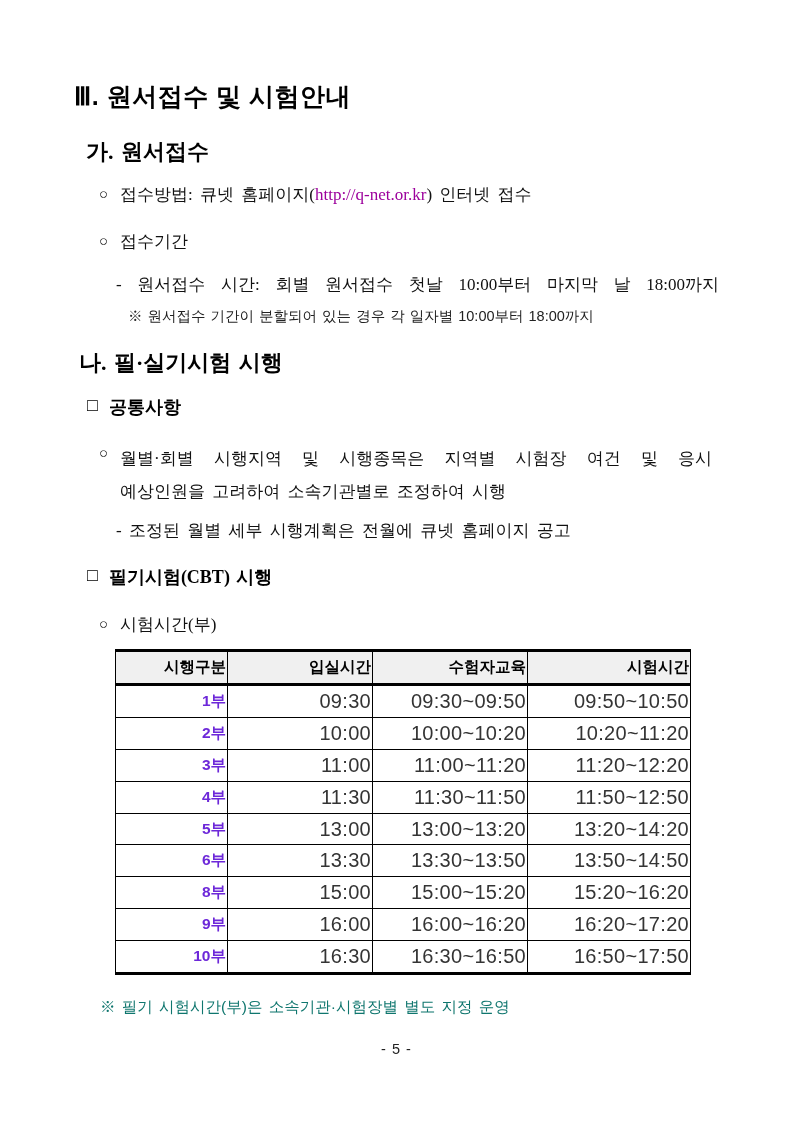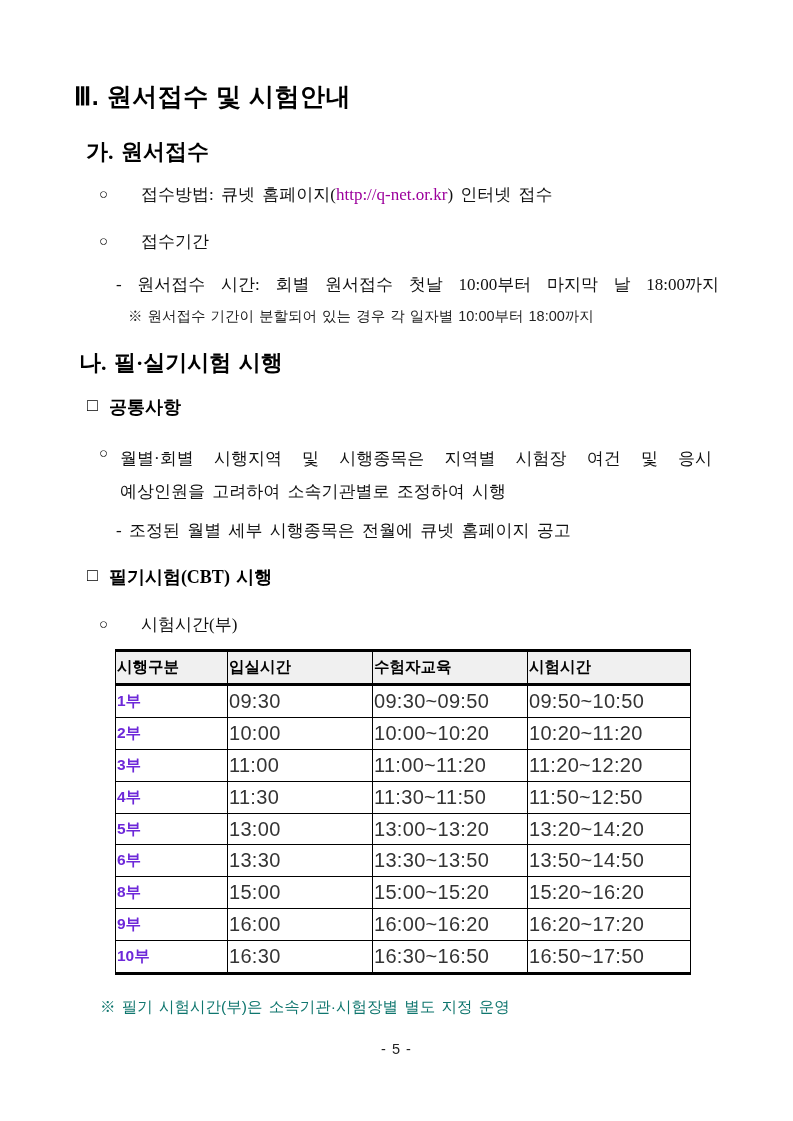--- a/index.html
+++ b/index.html
@@ -14,21 +14,21 @@
   .h-main{position:absolute;font-size:22px;font-weight:bold;color:#000;word-spacing:2px;}
   #ga-heading{left:86px;top:137px;}
   #na-heading{left:79px;top:348px;}
 
   .h-box{position:absolute;display:flex;gap:11px;font-size:18px;font-weight:bold;color:#000;word-spacing:2px;}
   #common-heading{left:87px;top:395px;}
   #cbt-heading{left:87px;top:565px;}
 
   .bullet-line{position:absolute;display:flex;gap:12px;font-size:17px;}
   .bullet{font-size:15px;line-height:22px;flex:0 0 auto;}
-  .bl-text{word-spacing:3px;margin-left:21px;}
+  .bl-text{word-spacing:3px;}
   #method-line{left:99px;top:183px;}
   #period-line{left:99px;top:230px;}
   #examtime-line{left:99px;top:613px;}
   #common-para{left:99px;top:442px;}
   .para-lines{width:592px;line-height:33px;word-spacing:3px;}
   .line-just{text-align:justify;text-align-last:justify;}
 
   .dash-line{position:absolute;font-size:17px;}
   #period-time{left:116px;top:273px;width:603px;text-align:justify;text-align-last:justify;}
   #common-sub{left:116px;top:519px;word-spacing:3px;}
@@ -37,21 +37,21 @@
   #period-note{left:128px;top:307px;font-size:14.5px;word-spacing:1px;}
   #table-note{left:100px;top:997px;font-size:15.5px;word-spacing:2px;color:#0f766e;}
 
   a.url-link{text-decoration:none;}
 
   table.exam{position:absolute;left:115px;top:649px;width:575px;
       border-collapse:collapse;table-layout:fixed;
       font-family:"Liberation Sans",sans-serif;
       border-left:1.5px solid #000;border-right:1.5px solid #000;
       border-top:3px solid #000;border-bottom:3px solid #000;}
-  table.exam th,table.exam td{border:1.4px solid #000;text-align:left;vertical-align:middle;margin-left:48px;}
+  table.exam th,table.exam td{border:1.4px solid #000;text-align:right;vertical-align:middle;margin-left:48px;}
   table.exam thead th{background:#f0f0f0;font-size:15.5px;font-weight:bold;height:29px;color:#000;
       border-bottom:3px solid #000;}
   table.exam td{font-size:20px;height:28.9px;color:#343434;letter-spacing:0.3px;}
   table.exam td:first-child{font-weight:bold;color:#6d28d9;font-size:15.5px;letter-spacing:0;}
 
   .page-num{position:absolute;left:0;top:1041px;width:793px;text-align:center;
       font-family:"Liberation Sans",sans-serif;font-size:14.5px;color:#222;letter-spacing:1px;}
 </style>
 </head>
 <body>
@@ -84,21 +84,21 @@
   </div>
 
   <div class="bullet-line" id="common-para">
     <span class="bullet">○</span>
     <span class="para-lines">
       <span class="line-just" style="display:block">월별·회별 시행지역 및 시행종목은 지역별 시험장 여건 및 응시</span>
       <span style="display:block">예상인원을 고려하여 소속기관별로 조정하여 시행</span>
     </span>
   </div>
 
-  <div class="dash-line" id="common-sub">- 조정된 월별 세부 시행종목은 전월에 큐넷 홈페이지 공고</div>
+  <div class="dash-line" id="common-sub">- 조정된 월별 세부 시행계획은 전월에 큐넷 홈페이지 공고</div>
 
   <div class="h-box" id="cbt-heading">
     <span>□</span>
     <span>필기시험(CBT) 시행</span>
   </div>
 
   <div class="bullet-line" id="examtime-line">
     <span class="bullet">○</span>
     <span class="bl-text">시험시간(부)</span>
   </div>

